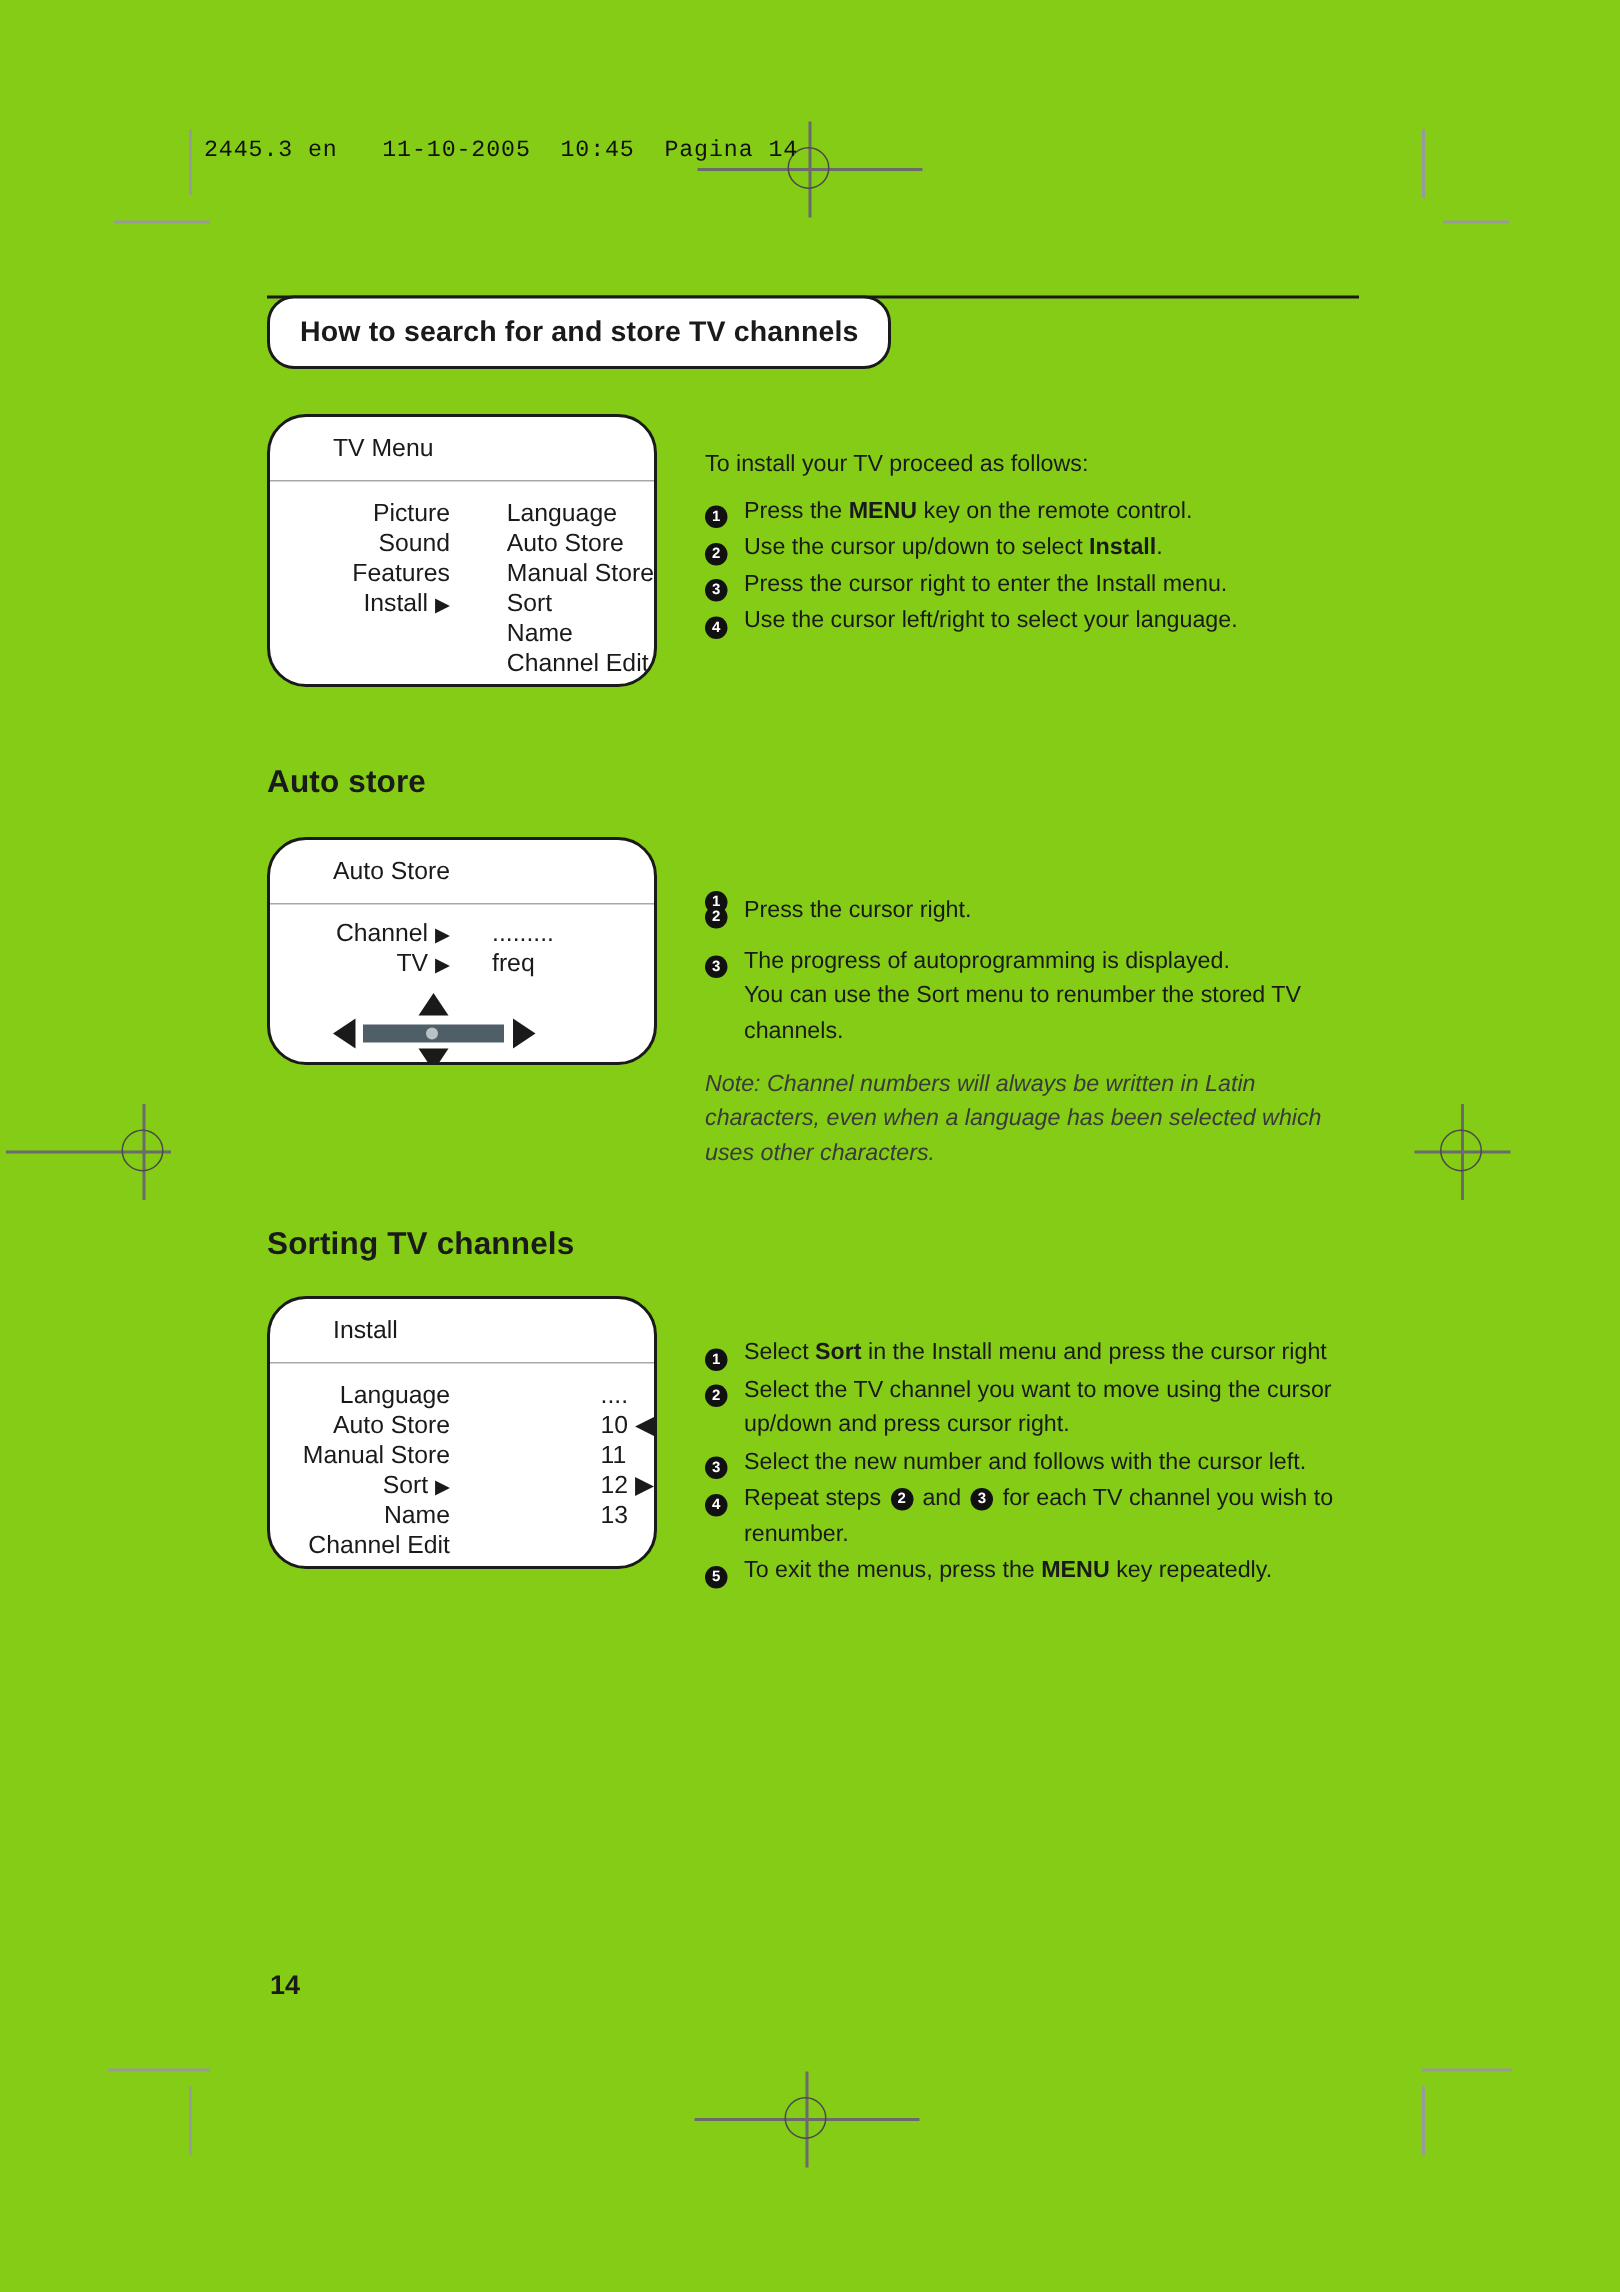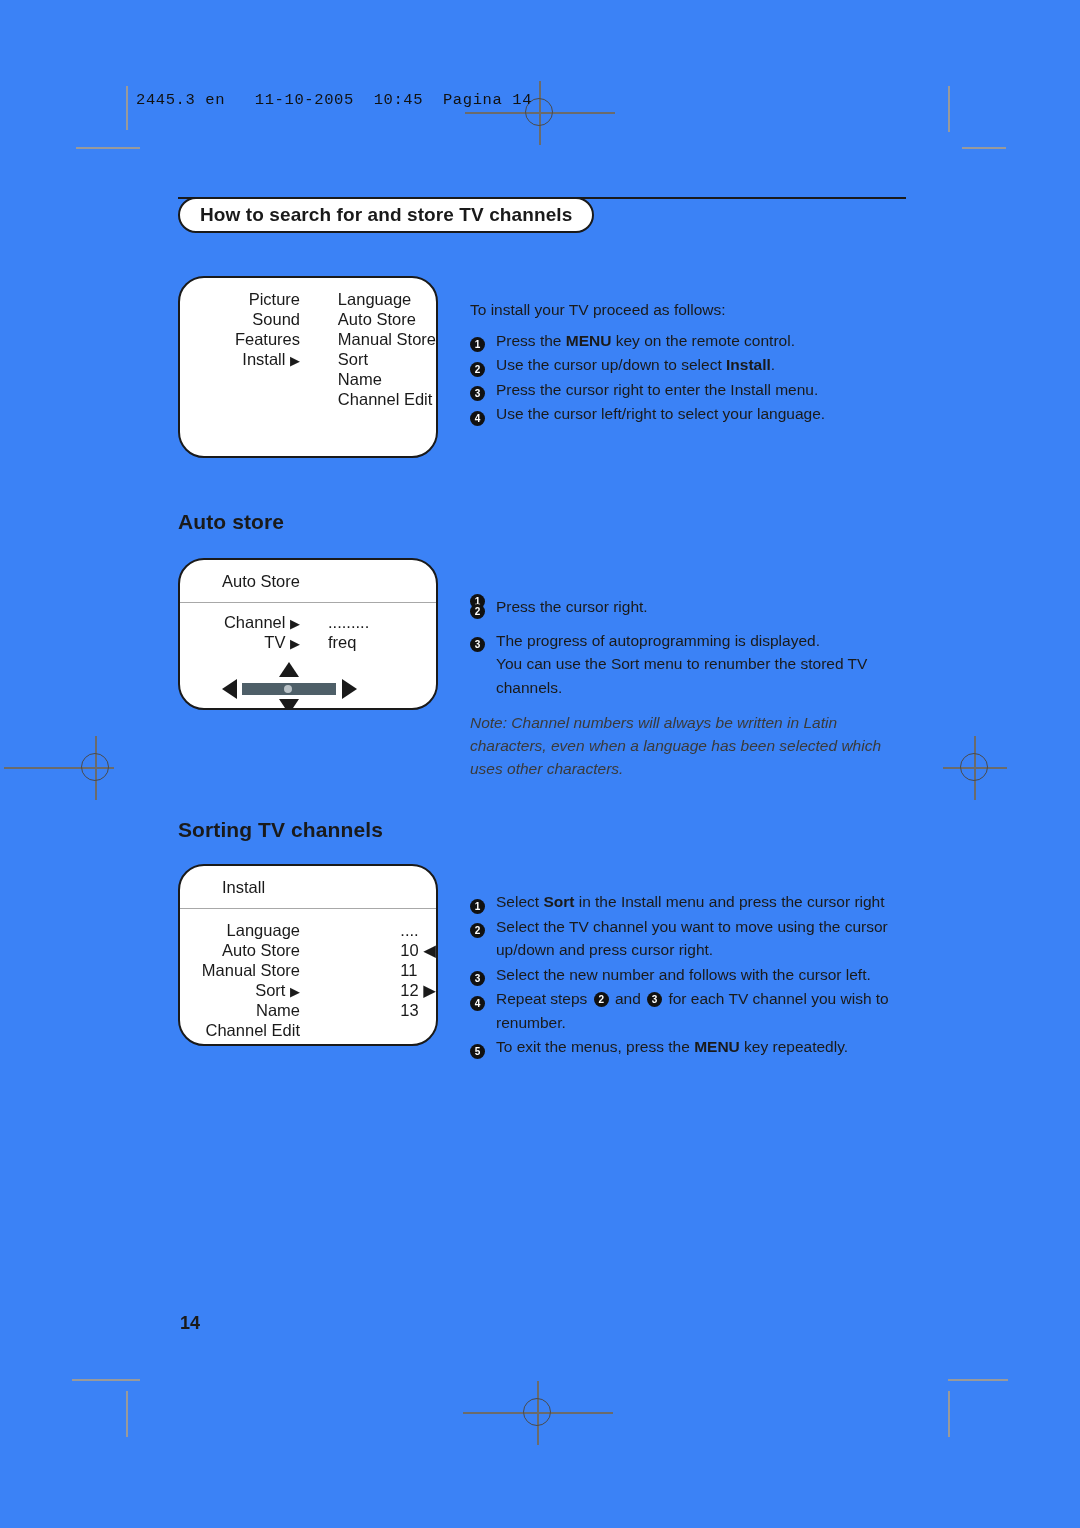--- a/index.html
+++ b/index.html
@@ -8,21 +8,21 @@
     background: #ffffff;
   }
   body {
     font-family: "Liberation Sans", sans-serif;
     color: #1a1a1a;
   }
   #page {
     position: relative;
     width: 1080px;
     height: 1528px;
-    background: #3b82f6;
+    background: #84cc16;
     overflow: hidden;
   }
 
   
   .crop-v {
     position: absolute;
     width: 2px;
     background: #9a9a9a;
   }
   .crop-h {
@@ -79,21 +79,21 @@
     left: 178px;
     top: 197px;
     width: 728px;
     height: 2px;
     background: #1a1a1a;
   }
   .page-title {
     position: absolute;
     left: 178px;
     top: 197px;
-    height: 36px;
+    height: 49px;
     box-sizing: border-box;
     border: 2px solid #1a1a1a;
     border-radius: 18px;
     padding: 0 20px 0 20px;
     display: flex;
     align-items: center;
     background: #fff;
     font-size: 19px;
     font-weight: bold;
     letter-spacing: 0.1px;
@@ -292,20 +292,21 @@
     <div class="rh"></div>
     <div class="rcircle"></div>
   </div>
 
   <div class="hdr-text">2445.3 en   11-10-2005  10:45  Pagina 14</div>
 
   <div class="title-rule"></div>
   <div class="page-title">How to search for and store TV channels</div>
 
   <div class="tvbox" style="left:178px; top:276px; width:260px; height:182px;">
+    <div class="tvbox-head">TV Menu</div>
     <div class="tvbox-body">
       <div class="tvcol-left">
         <div class="tvrow"><span>Picture</span></div>
         <div class="tvrow"><span>Sound</span></div>
         <div class="tvrow"><span>Features</span></div>
         <div class="tvrow bold"><span>Install</span> <span class="tri">▶</span></div>
       </div>
       <div class="tvcol-right">
         <div class="tvrow"><span>Language</span></div>
         <div class="tvrow"><span>Auto Store</span></div>

